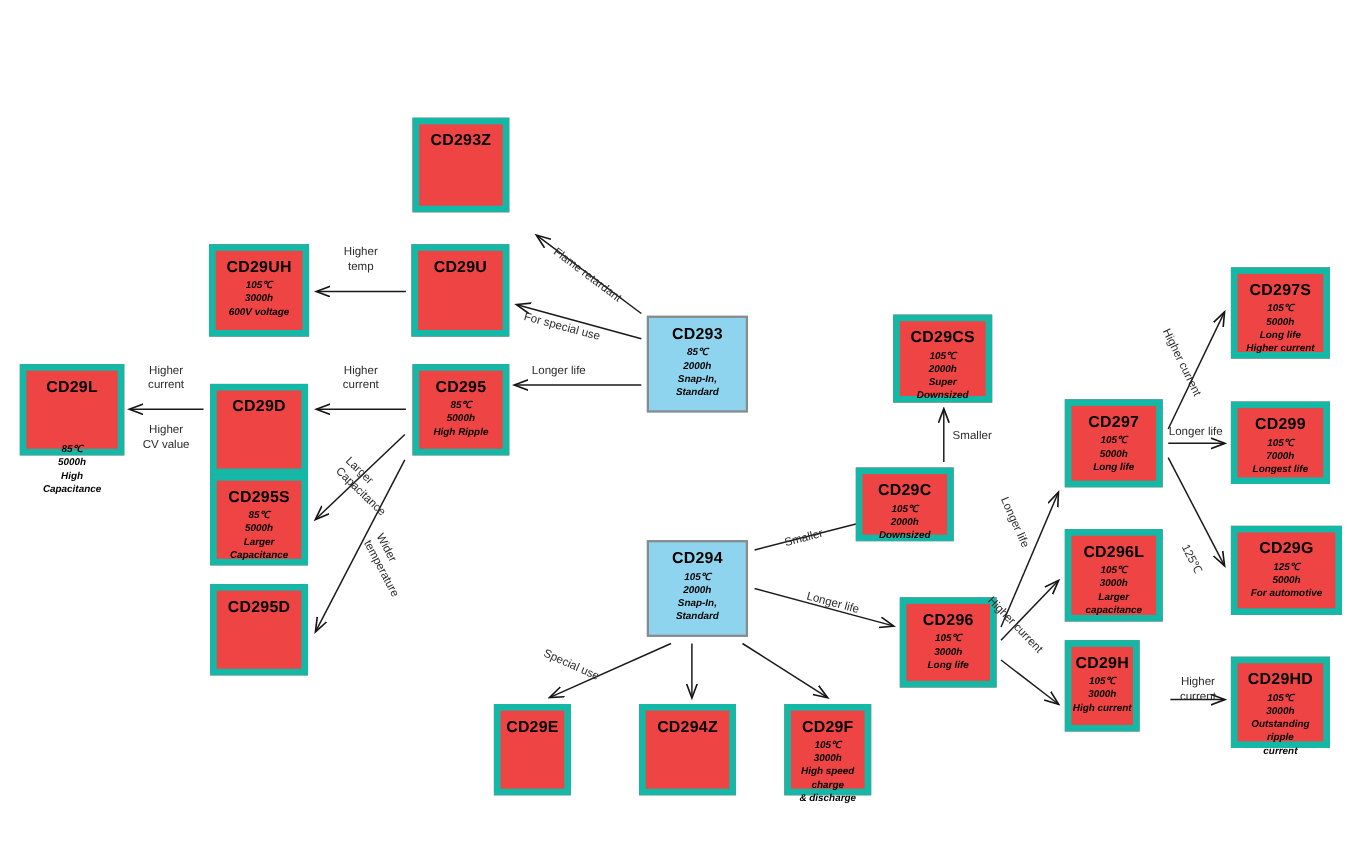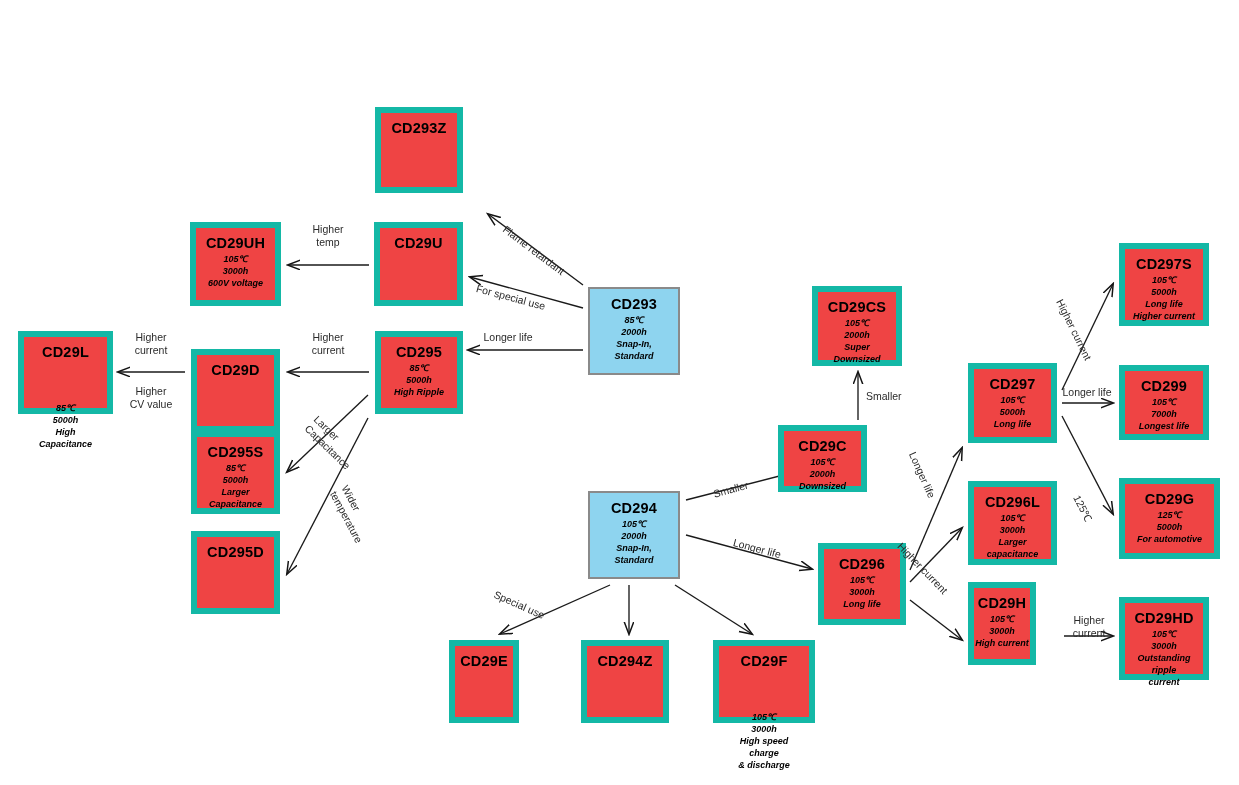--- a/index.html
+++ b/index.html
@@ -213,21 +213,21 @@
         <div class="node-sub">125℃
 5000h
 For automotive</div>
       </div>
       <div class="node" style="left: 449px; top: 640px; width: 70px; height: 83px;">
         <div class="node-title">CD29E</div>
       </div>
       <div class="node" style="left: 581px; top: 640px; width: 88px; height: 83px;">
         <div class="node-title">CD294Z</div>
       </div>
-      <div class="node" style="left: 713px; top: 640px; width: 102px; height: 83px; gap: 40px;">
+      <div class="node" style="left: 713px; top: 640px; width: 79px; height: 83px;">
         <div class="node-title">CD29F</div>
         <div class="node-sub">105℃
 3000h
 High speed
 charge
 &amp; discharge</div>
       </div>
       <div class="node" style="left: 1119px; top: 597px; width: 90px; height: 83px;">
         <div class="node-title">CD29HD</div>
         <div class="node-sub">105℃

